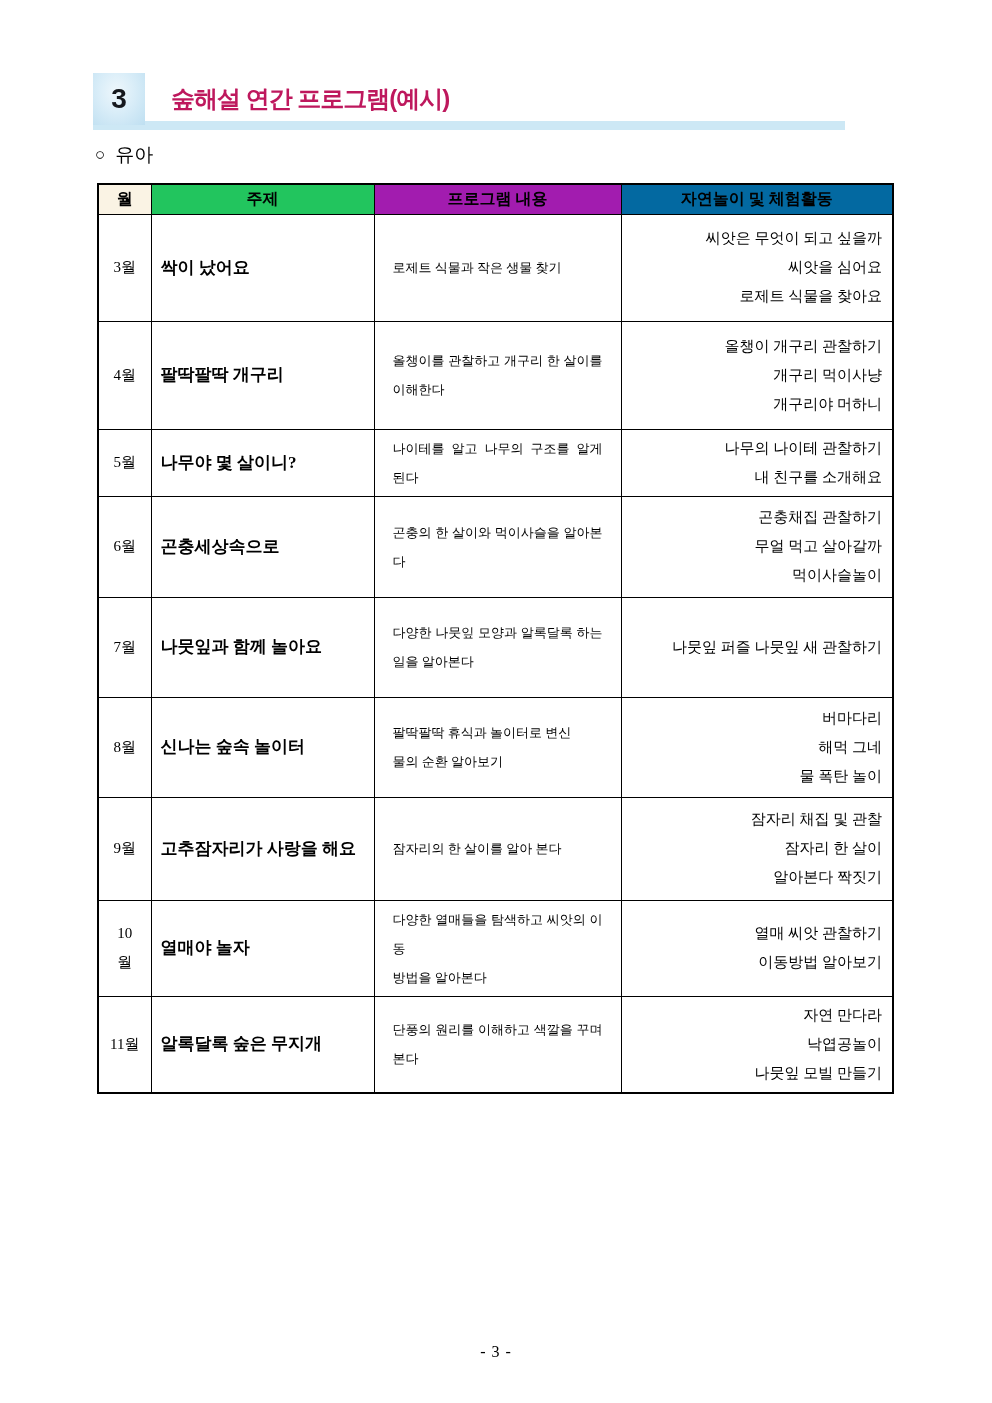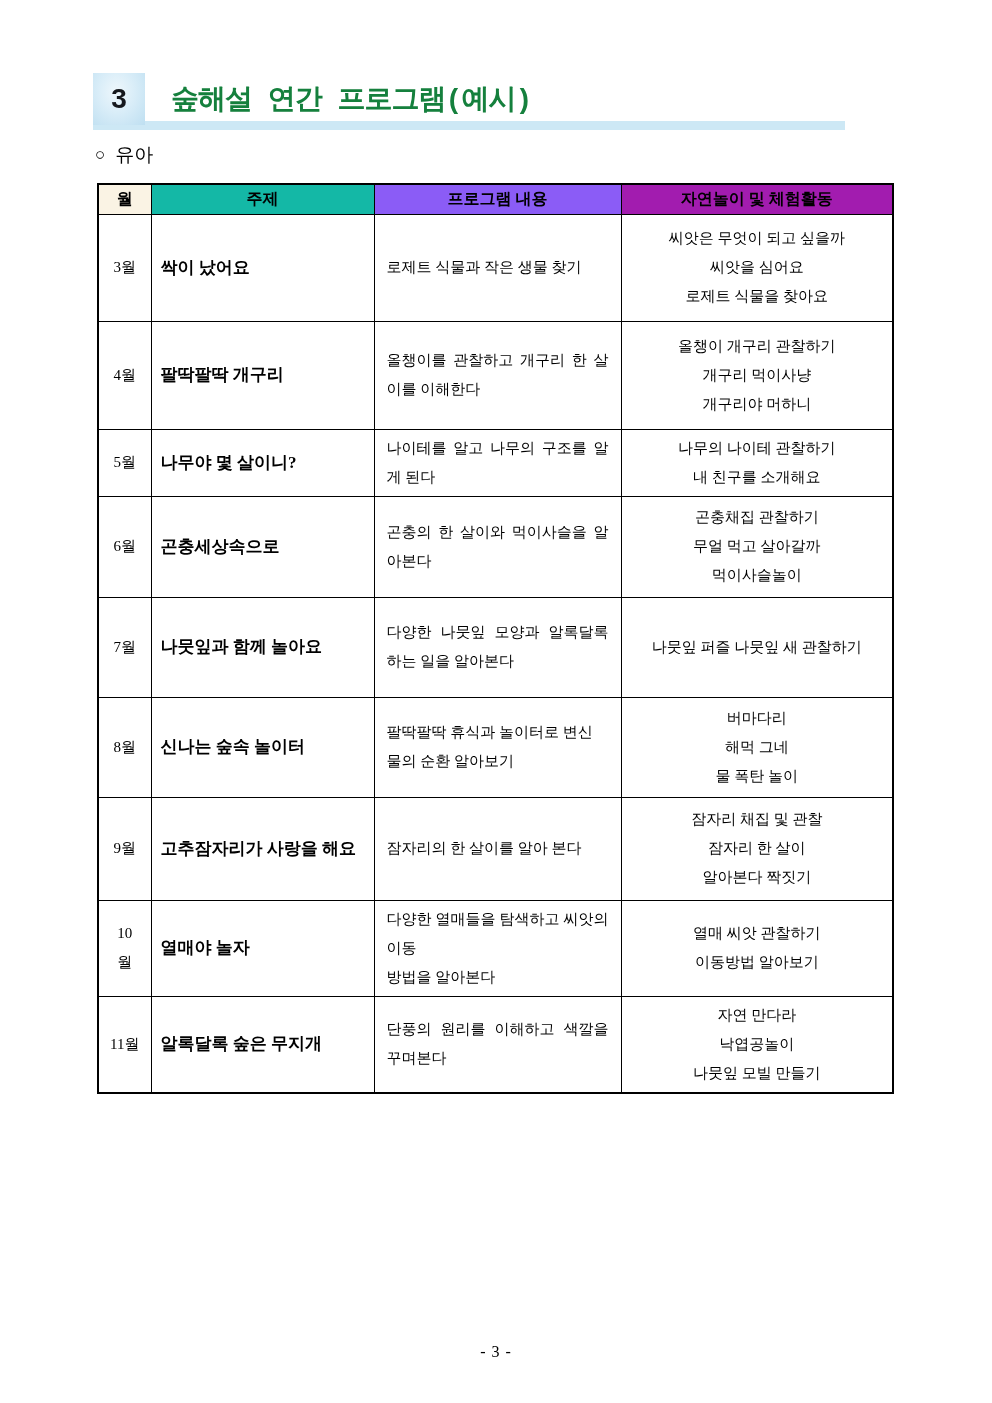--- a/index.html
+++ b/index.html
@@ -20,22 +20,22 @@
   .banner-row { display: flex; align-items: center; position: relative; z-index: 2; }
   .num-box {
     width: 52px; height: 52px;
     display: flex; align-items: center; justify-content: center;
     background: radial-gradient(ellipse at 45% 35%, #eef7fc 0%, #d9edf8 45%, #bedff1 100%);
     font-family: "Liberation Sans", sans-serif;
     font-weight: bold; font-size: 28px; color: #15181d;
   }
   .banner-title {
     margin-left: 26px;
-    font-family: Liberation Mono, monospace;
-    font-weight: bold; font-size: 28px; color: #15803d;
+    font-family: Liberation Sans, sans-serif;
+    font-weight: bold; font-size: 24px; color: #be185d;
     letter-spacing: -1px;
   }
   .accent-bar { position: relative; z-index: 1; height: 9px; margin-top: -4px; }
 
   
   .section-label {
     position: absolute; left: 95px; top: 142px;
     font-size: 19px; display: flex; align-items: center;
   }
   .section-bullet { font-size: 17px; margin-right: 10px; }
@@ -65,30 +65,30 @@
     padding: 4px 11px;
     word-break: break-all;
   }
   td.topic-cell {
     font-size: 17px; font-weight: bold;
     line-height: 30px;
     padding: 18px 9px;
     text-align: justify;
   }
   td.content-cell {
-    font-size: 15px;
+    font-size: 13px;
     line-height: 29px;
-    padding: 4px 12px;
+    padding: 4px 18px;
     text-align: justify;
   }
   td.activities-cell {
     font-size: 15px;
     line-height: 29px;
     padding: 4px 10px;
-    text-align: center;
+    text-align: right;
   }
   
   tbody tr:nth-child(1) { height: 107px; }
   tbody tr:nth-child(2) { height: 108px; }
   tbody tr:nth-child(3) { height: 67px;  }
   tbody tr:nth-child(4) { height: 101px; }
   tbody tr:nth-child(5) { height: 100px; }
   tbody tr:nth-child(6) { height: 100px; }
   tbody tr:nth-child(7) { height: 103px; }
   tbody tr:nth-child(8) { height: 84px;  }
@@ -124,23 +124,23 @@
   <table class="program">
     <colgroup>
       <col style="width:53px">
       <col style="width:223px">
       <col style="width:247px">
       <col style="width:272px">
     </colgroup>
     <thead>
       <tr>
         <th style="background: rgb(250, 243, 228);">월</th>
-        <th style="background: #14b8a6; margin-top: 8px;">주제</th>
-        <th style="background: #8b5cf6;">프로그램 내용</th>
-        <th style="background: #a21caf; margin-top: 8px;">자연놀이 및 체험활동</th>
+        <th style="background: #22c55e; margin-top: 8px;">주제</th>
+        <th style="background: #a21caf;">프로그램 내용</th>
+        <th style="background: #0369a1; margin-top: 8px;">자연놀이 및 체험활동</th>
       </tr>
     </thead>
     <tbody id="table-body">
     <tr>
       <td class="month-cell">3월</td>
       <td class="topic-cell">싹이 났어요</td>
       <td class="content-cell">
             <div>로제트 식물과 작은 생물 찾기</div>
           </td>
       <td class="activities-cell">

